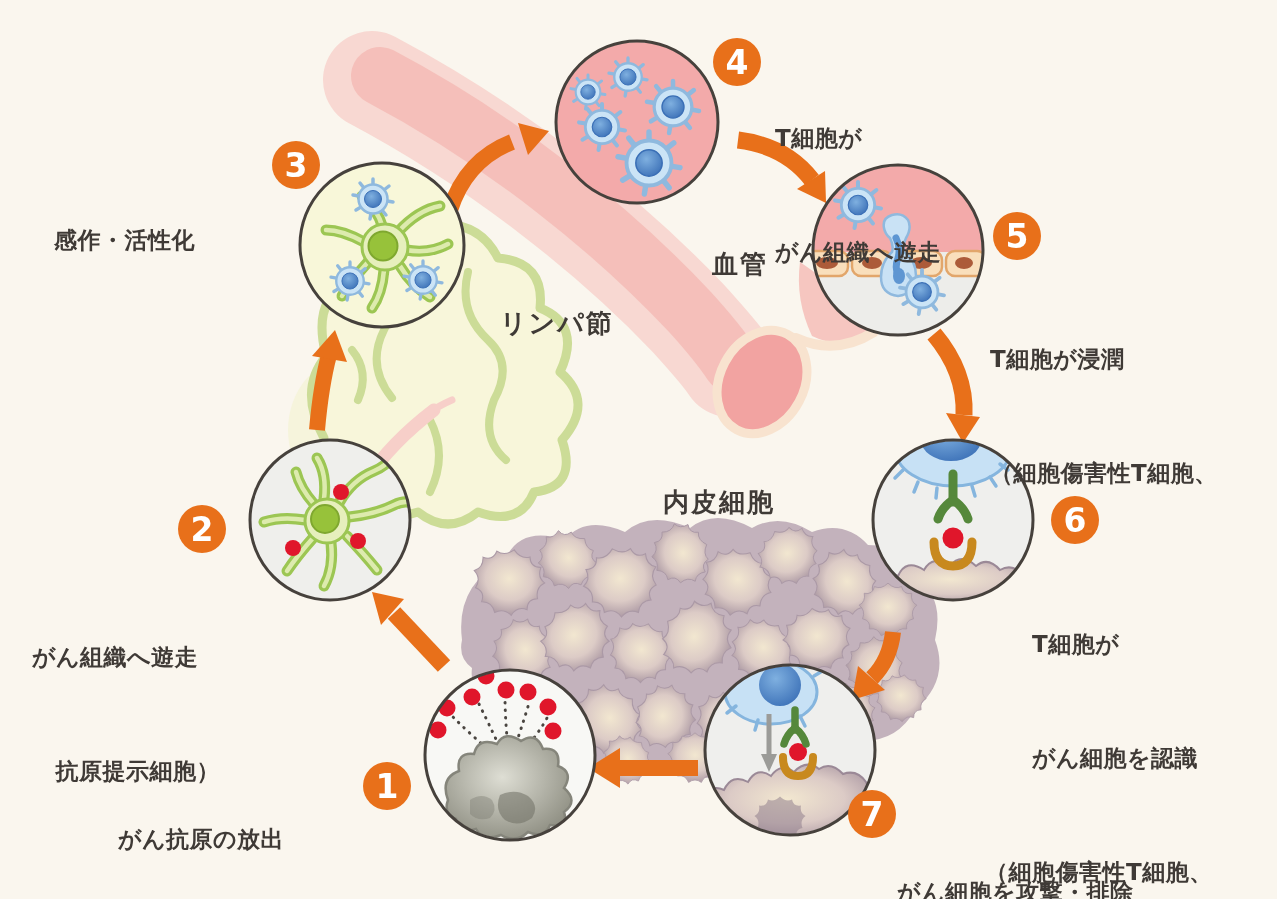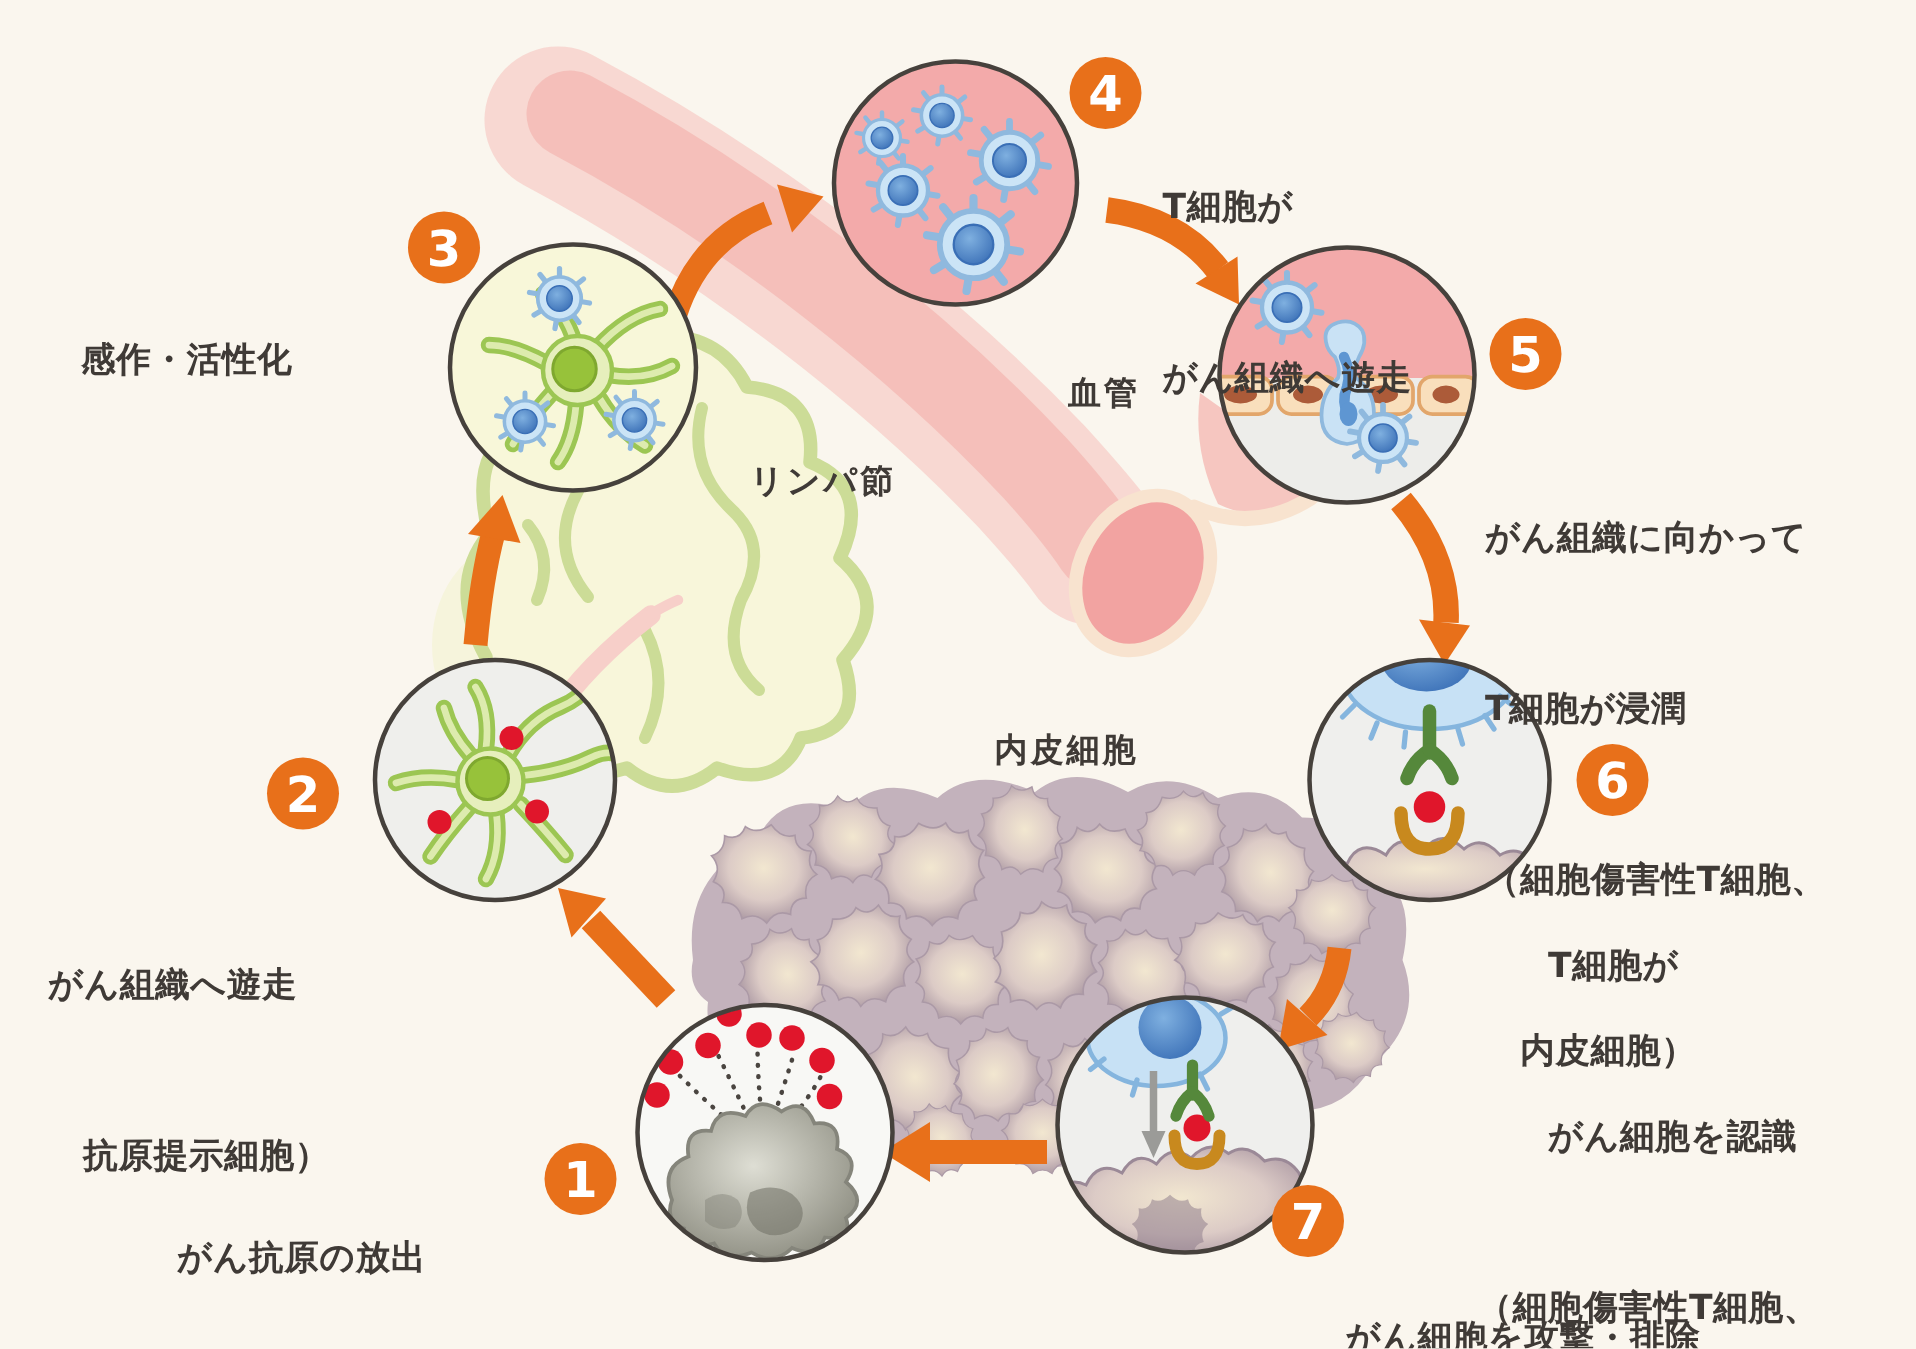--- a/index.html
+++ b/index.html
@@ -8,21 +8,21 @@
     background:#FAF6EE;
     font-family:"DejaVu Sans","Liberation Sans",sans-serif;
     color:#3F3A36;
   }
   .artwork{position:absolute;left:0;top:0;}
   .step{
     position:absolute;font-size:23px;font-weight:bold;line-height:38px;
     letter-spacing:.5px;white-space:pre;color:#3F3A36;
   }
   .jplabel{
-    position:absolute;font-size:22px;font-weight:bold;letter-spacing:2px;
+    position:absolute;font-size:26px;font-weight:bold;letter-spacing:2px;
     color:#3F3A36;white-space:pre;
   }
   .badge{
     position:absolute;width:48px;height:48px;border-radius:50%;
     background:#E8701A;color:#FFFFFF;display:flex;align-items:center;justify-content:center;
     font-size:33px;font-weight:bold;line-height:1;
   }
   .s1{left:118px;top:744px}
   .s2{left:32px;top:562px}
   .s3{left:54px;top:145px}
@@ -396,24 +396,22 @@
     <div>　抗原提示細胞）</div>
   </div>
   <div class="step s3">
     <div>感作・活性化</div>
   </div>
   <div class="step s4">
     <div>T細胞が</div>
     <div>がん組織へ遊走</div>
   </div>
   <div class="step s5">
-    <div>がん組織に向かって</div>
     <div>T細胞が浸潤</div>
     <div>（細胞傷害性T細胞、</div>
-    <div>　内皮細胞）</div>
   </div>
   <div class="step s6">
     <div>　　T細胞が</div>
     <div>　　がん細胞を認識</div>
     <div>（細胞傷害性T細胞、</div>
     
   </div>
   <div class="step s7">
     <div>がん細胞を攻撃・排除</div>
     

